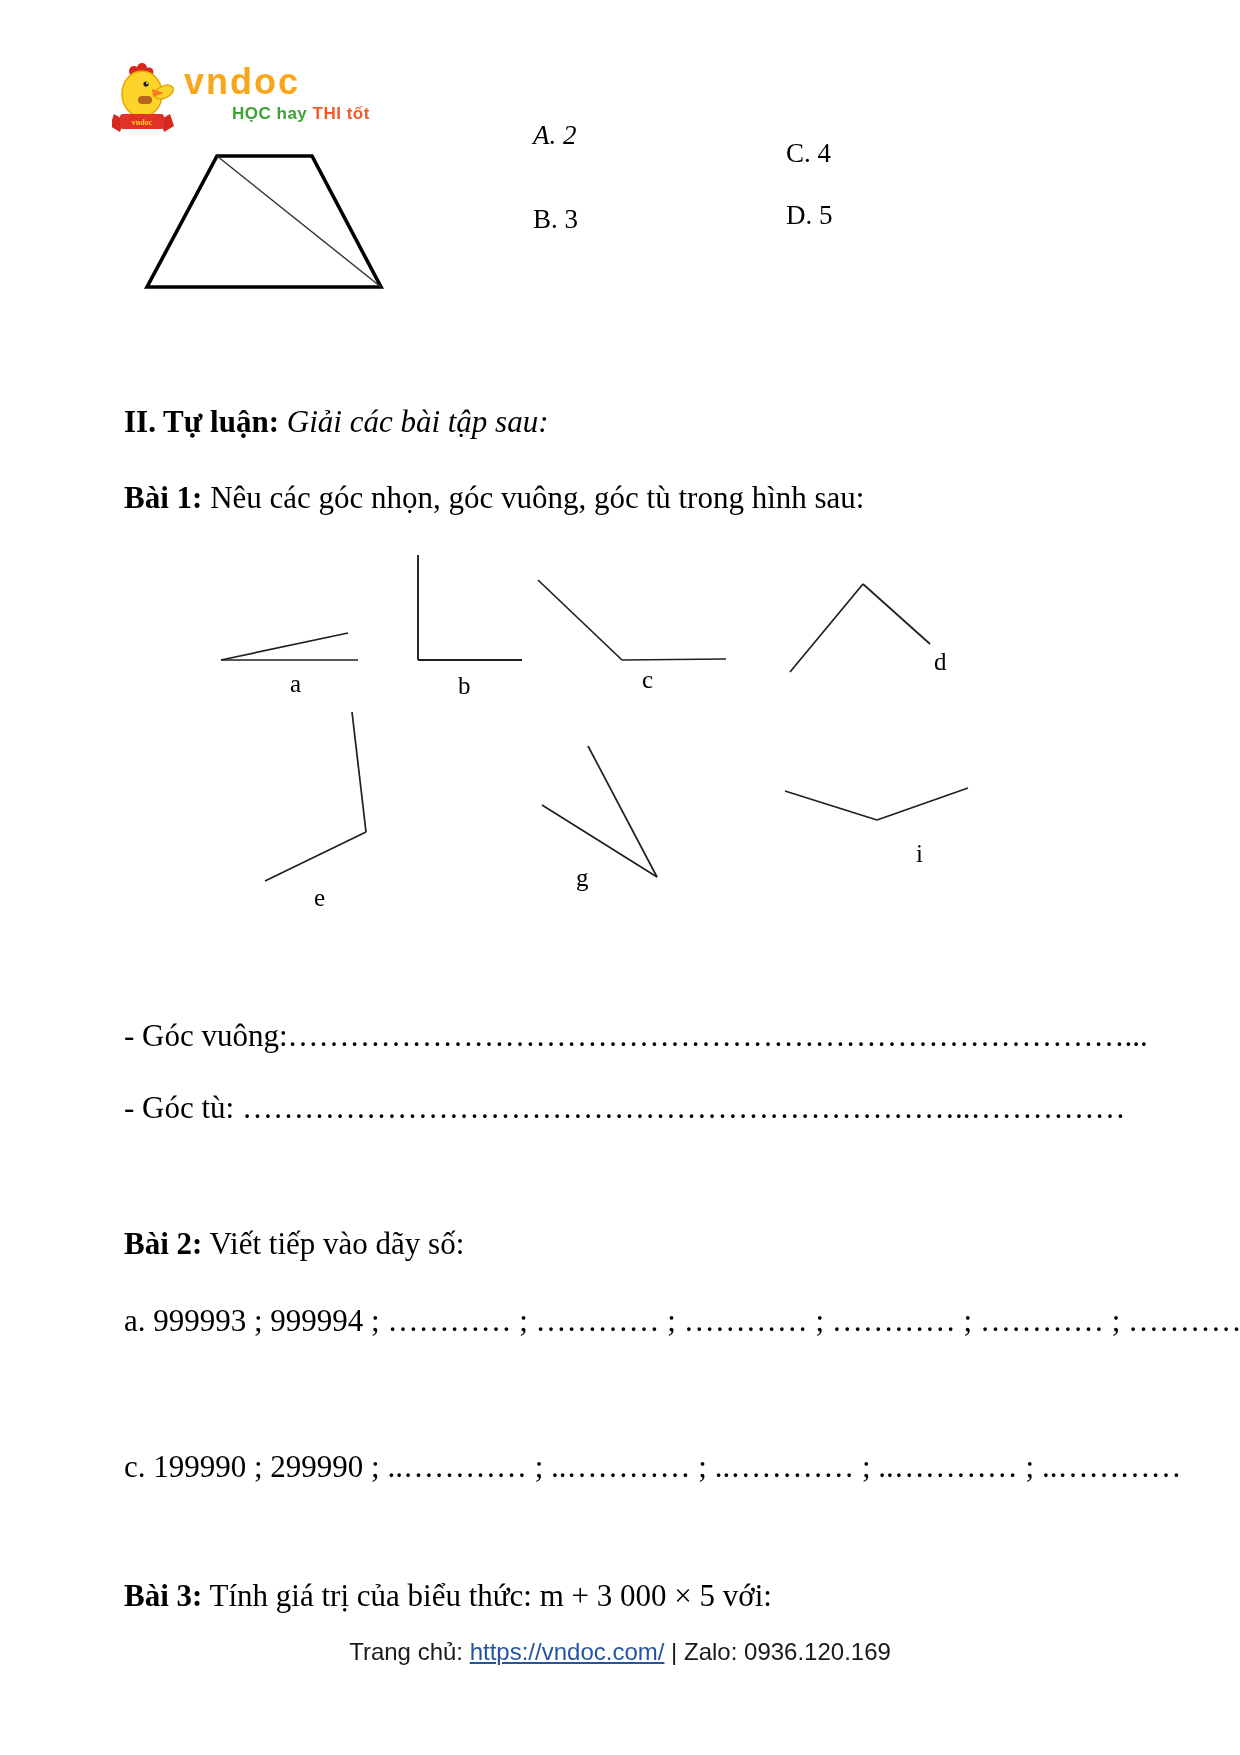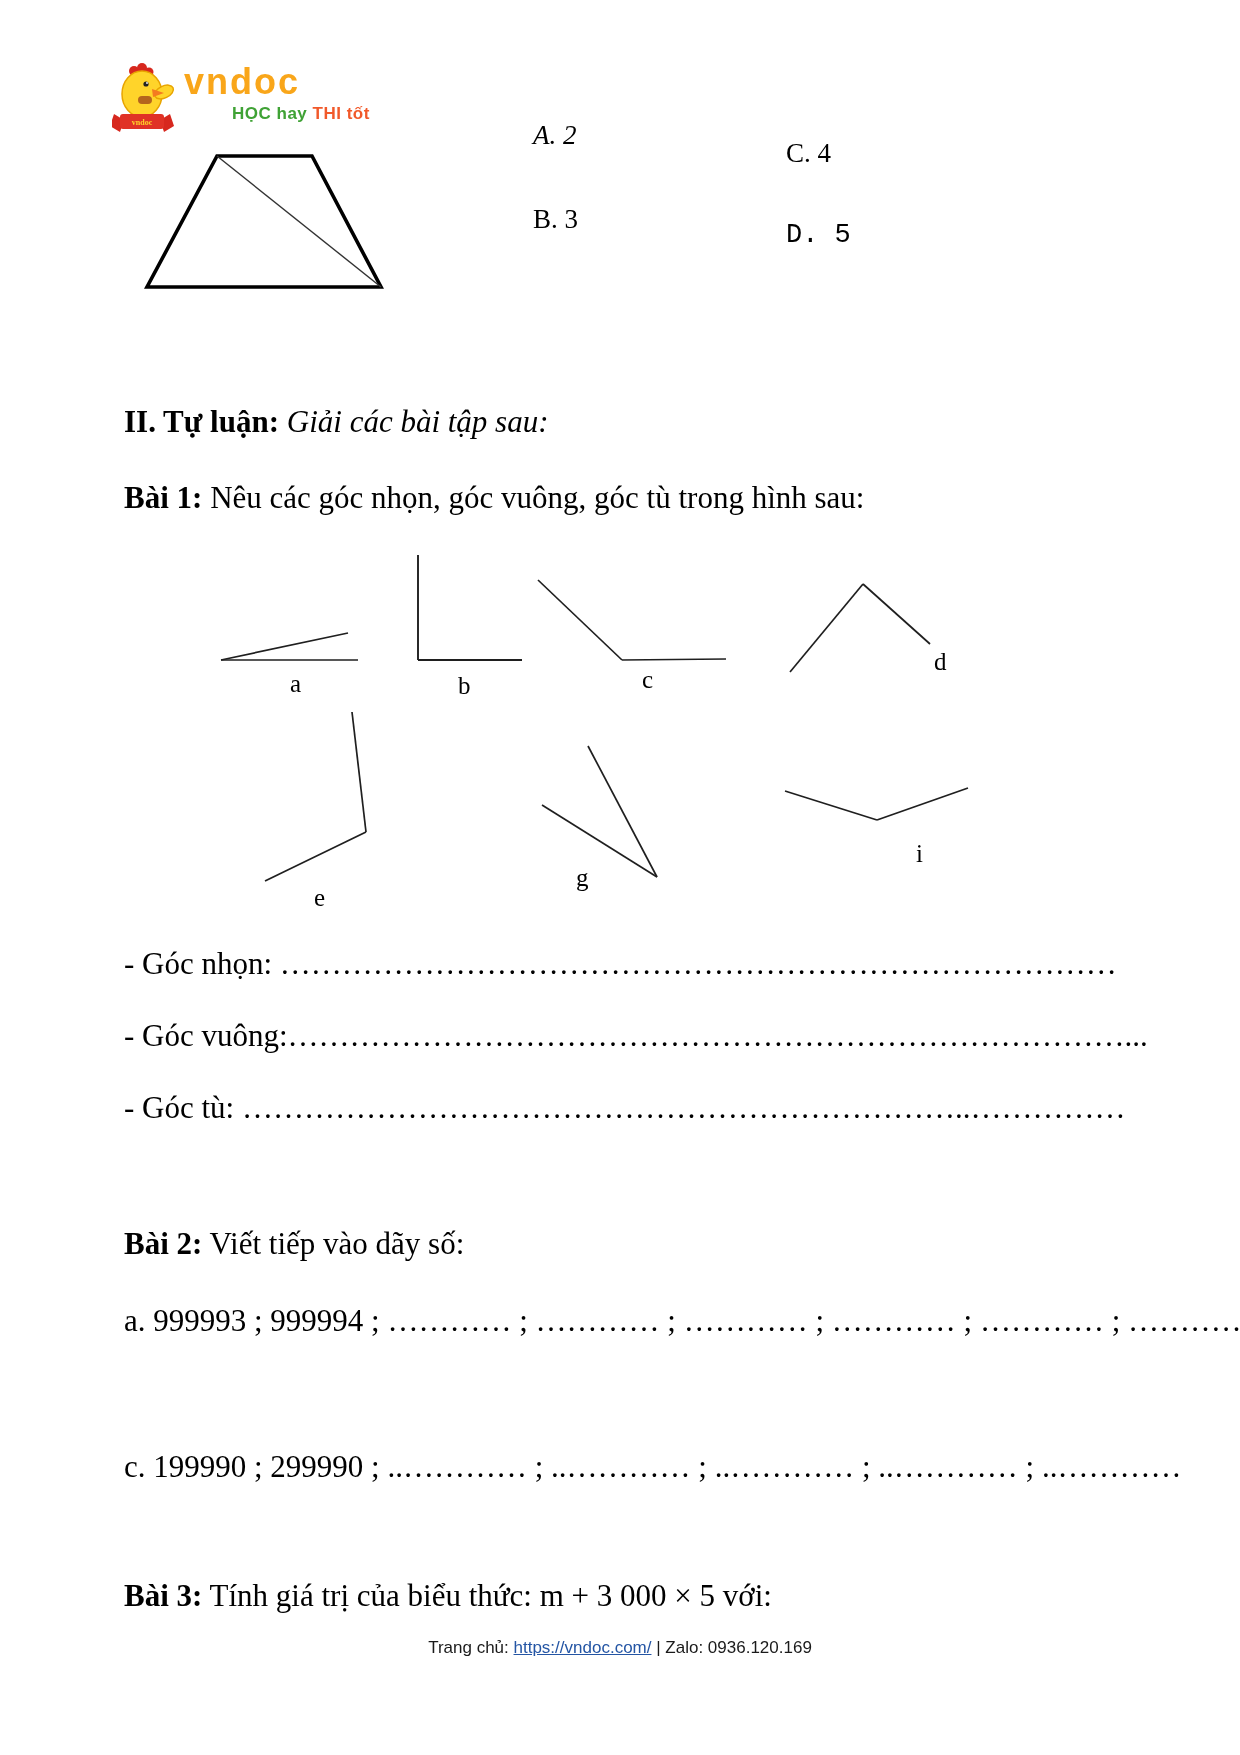--- a/index.html
+++ b/index.html
@@ -26,21 +26,21 @@
     font-family:"Liberation Sans", sans-serif;
     font-weight:bold;font-size:36px;letter-spacing:2px;line-height:1;
   }
   .tagline{
     font-family:"Liberation Sans", sans-serif;
     font-weight:bold;font-size:17px;margin-top:4px;letter-spacing:0.5px;margin-left:48px;
   }
 
   .footer{
     left:0;top:1638px;width:1240px;text-align:center;
-    font-family:"Liberation Sans", sans-serif;font-size:17px;color:#1a1a1a;
+    font-family:"Liberation Sans", sans-serif;font-size:24px;color:#1a1a1a;
   }
   .footer a{text-decoration:underline;}
 
   svg text{font-family:"Liberation Serif", serif;}
 </style>
 </head>
 <body>
 
 <div class="page">
 
@@ -78,21 +78,21 @@
   </div>
 
   <svg class="abs" style="left:140px;top:145px;" width="255" height="155" viewBox="0 0 255 155">
     <polygon points="77,11 172,11 241,142 7,142" fill="none" stroke="#000" stroke-width="3.6"></polygon>
     <line x1="77" y1="11" x2="241" y2="142" stroke="#333" stroke-width="1.4"></line>
   </svg>
 
   <div class="abs opt" style="left:533px;top:120px;font-style:italic;">A. 2</div>
   <div class="abs opt" style="left:533px;top:204px;">B. 3</div>
   <div class="abs opt" style="left:786px;top:138px;">C. 4</div>
-  <div class="abs opt" style="left:786px;top:220px;font-family:Liberation Mono, monospace;">D. 5</div>
+  <div class="abs opt" style="left:786px;top:200px;">D. 5</div>
 
   <div class="abs body-text" style="left:124px;top:404px;">
     <span class="bold">II. Tự luận:</span><span class="italic"> Giải các bài tập sau:</span>
   </div>
 
   <div class="abs body-text" style="left:124px;top:480px;">
     <span class="bold">Bài 1:</span><span> Nêu các góc nhọn, góc vuông, góc tù trong hình sau:</span>
   </div>
 
   <svg class="abs" style="left:140px;top:540px;" width="890" height="375" viewBox="0 0 890 375">
@@ -133,21 +133,20 @@
     </g>
     <text x="436" y="346" font-size="25">g</text>
 
     <g stroke="#1f1f1f" stroke-width="1.7">
       <line x1="645" y1="251" x2="737" y2="280"></line>
       <line x1="737" y1="280" x2="828" y2="248"></line>
     </g>
     <text x="776" y="322" font-size="25">i</text>
   </svg>
 
-  <div class="abs body-text" style="left:124px;top:946px;">- Góc nhọn: ………………………………………………………………………</div>
   <div class="abs body-text" style="left:124px;top:1090px;">- Góc tù: ……………………………………………………………..……………</div>
   <div class="abs body-text" style="left:124px;top:1018px;">- Góc vuông:………………………………………………………………………...</div>
 
   <div class="abs body-text" style="left:124px;top:1226px;">
     <span class="bold">Bài 2:</span><span> Viết tiếp vào dãy số:</span>
   </div>
   <div class="abs body-text" style="left:124px;top:1303px;">a. 999993 ; 999994 ; ………… ; ………… ; ………… ; ………… ; ………… ; …………</div>
   <div class="abs body-text" style="left:124px;top:1449px;">c. 199990 ; 299990 ; ..………… ; ..………… ; ..………… ; ..………… ; ..…………</div>
 
   <div class="abs body-text" style="left:124px;top:1578px;">

